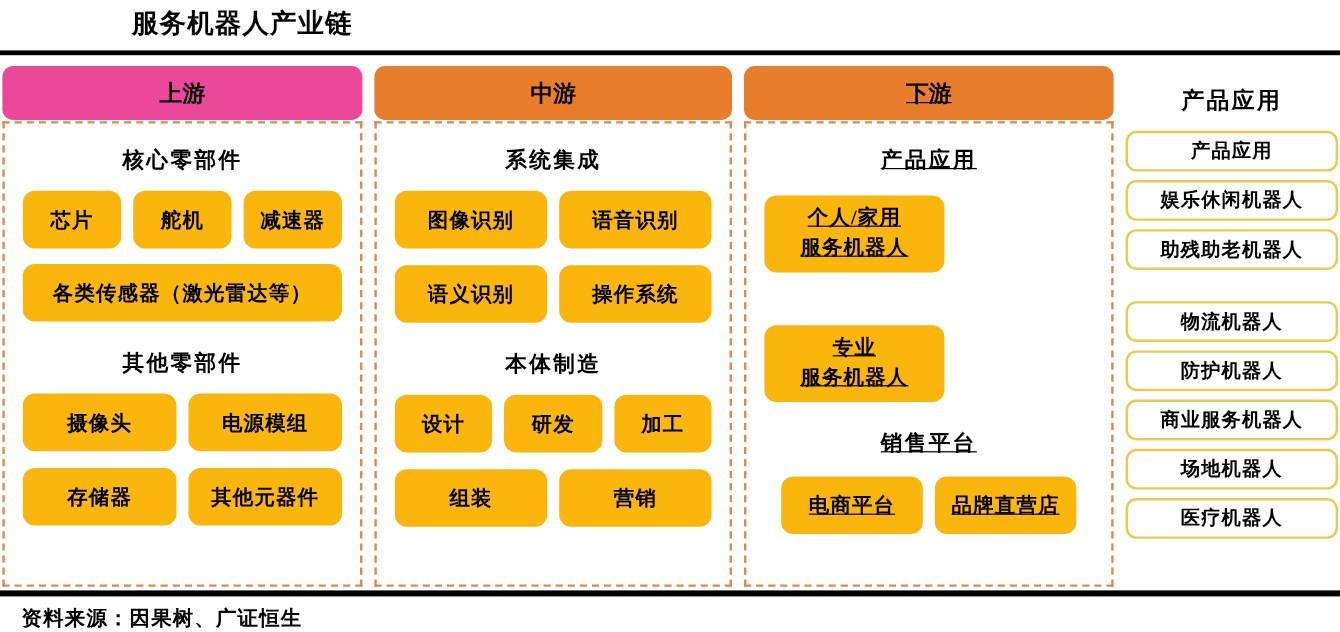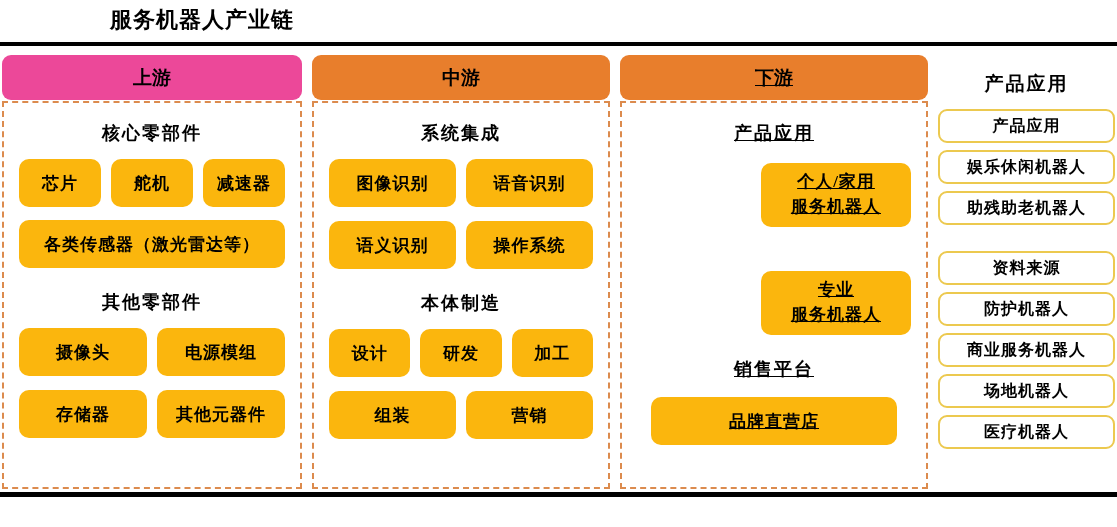--- a/index.html
+++ b/index.html
@@ -38,21 +38,21 @@
   .row { display:flex; gap:10px; margin-top:14px; }
   .ybox {
     border-radius:10px;
     display:flex; align-items:center; justify-content:center;
     font-size:17px; font-weight:bold; letter-spacing:1px;
     min-height:48px; text-align:center; white-space:pre-line;
   }
   .row .ybox { flex:1; }
   .wide { margin-top:13px; }
   .mt22 { margin-top:22px; }
-  .center-wrap { display:flex; justify-content:flex-end; }
+  .center-wrap { display:flex; justify-content:flex-start; }
   .tall { width:150px; min-height:64px; line-height:1.45; }
   .gap-big { margin-top:44px; }
   .sales-row { padding:0 14px; margin-top:16px; }
   .apps { width:177px; display:flex; flex-direction:column; }
   .apps-header {
     margin-top:16px; text-align:center;
     font-size:19px; font-weight:bold; letter-spacing:2px;
   }
   .apps-group { margin-top:12px; display:flex; flex-direction:column; gap:7px; }
   .apps-group.second { margin-top:26px; }
@@ -131,37 +131,39 @@
         <div class="center-wrap" style="margin-top:18px">
           <div class="ybox tall" style="background:#FBB60D">个人/家用
 服务机器人</div>
         </div>
         <div class="center-wrap gap-big">
           <div class="ybox tall" style="background:#FBB60D">专业
 服务机器人</div>
         </div>
         <div class="sec-label mt22">销售平台</div>
         <div class="row sales-row">
+          <div class="ybox" style="background:#FBB60D">电商平台</div>
           <div class="ybox" style="background:#FBB60D">品牌直营店</div>
         </div>
       </div>
     </div>
 
     <div class="apps">
       <div class="apps-header">产品应用</div>
       <div class="apps-group">
         <div class="abox">产品应用</div>
         <div class="abox">娱乐休闲机器人</div>
         <div class="abox">助残助老机器人</div>
       </div>
       <div class="apps-group second">
-        <div class="abox">资料来源</div>
+        <div class="abox">物流机器人</div>
         <div class="abox">防护机器人</div>
         <div class="abox">商业服务机器人</div>
         <div class="abox">场地机器人</div>
         <div class="abox">医疗机器人</div>
       </div>
     </div>
 
   </div>
 
   <div class="bottom-rule"></div>
+  <div class="source">资料来源：因果树、广证恒生</div>
 </div>
 
 </body></html>

